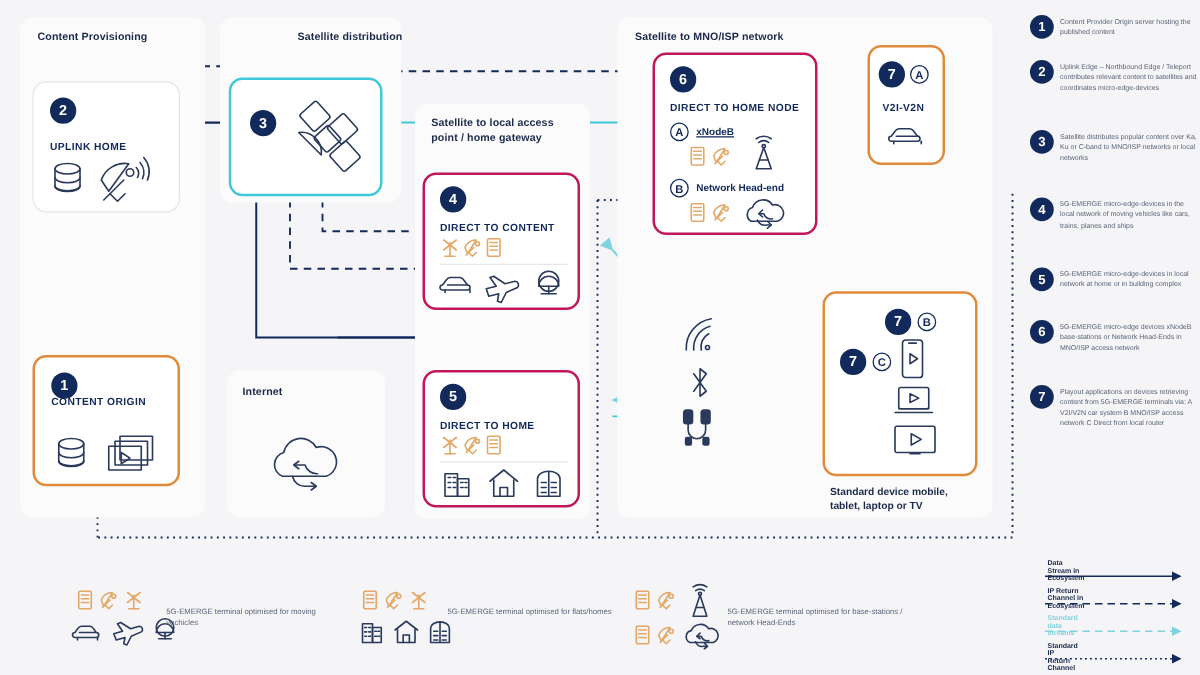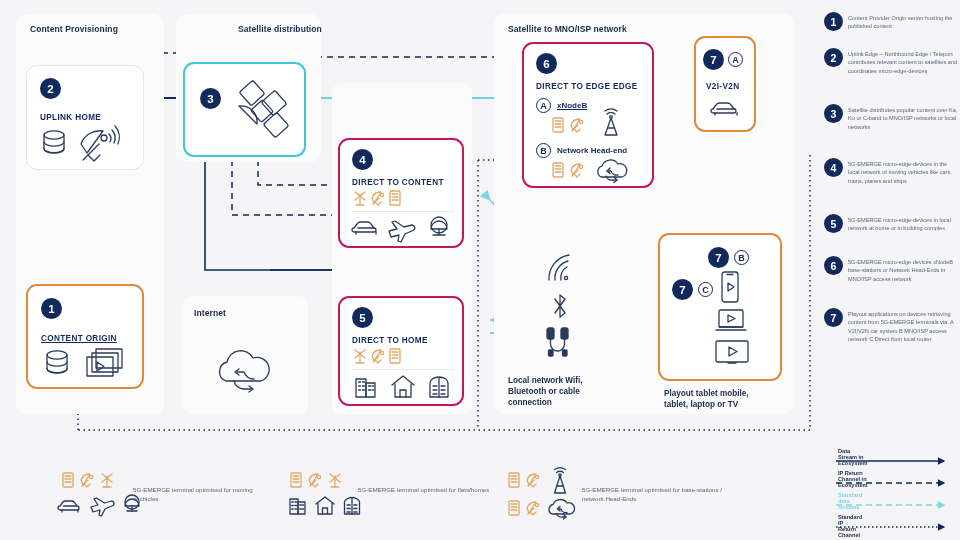--- a/index.html
+++ b/index.html
@@ -129,21 +129,21 @@
           <path d="M4,22 a20,20 0 0 1 22,-13 L10,31 z"></path>
           <path d="M32,12 a7,7 0 0 1 1,8"></path>
           <path d="M35,8 a12,12 0 0 1 2,13"></path>
           <path d="M38,4 a17,17 0 0 1 3,18"></path>
         </svg>
     </div>
   </div>
 
   <div class="card orange" style="left:26px; top:284px; width:118px; height:105px;">
     <div class="badge" style="left:13px; top:12px;">1</div>
-    <div class="card-head" style="left:13px; top:48px;text-decoration:underline;">CONTENT ORIGIN</div>
+    <div class="card-head" style="left:13px; top:31px;">CONTENT ORIGIN</div>
     <div class="ic" style="left:16px; top:63px;">
       <svg width="26" height="30" viewBox="0 0 26 30">
           <ellipse cx="13" cy="6" rx="10" ry="4.2"></ellipse>
           <path d="M3,6 v14 a10,4.2 0 0 0 20,0 V6"></path>
           <path d="M3,13 a10,4.2 0 0 0 20,0"></path>
           <path d="M3,19.5 a10,4.2 0 0 0 20,0"></path>
         </svg>
     </div>
     <div class="ic" style="left:58px; top:62px;">
       <svg width="40" height="32" viewBox="0 0 40 32">
@@ -176,20 +176,22 @@
     <svg width="66" height="52" viewBox="0 0 66 52">
       <path d="M14,36 a10,10 0 0 1 1,-19 a14,14 0 0 1 26,-4 a10,10 0 0 1 8,23 z"></path>
       <path d="M22,36 a10,10 0 0 0 10,8 h8"></path>
         <path d="M37,41 l4,3 l-4,3"></path>
       <path d="M42,34 a10,10 0 0 1 -10,-7 h-8"></path>
         <path d="M27,24 l-4,3 l4,3"></path>
     </svg>
   </div>
 
   <div class="panel" style="left:332px; top:83px; width:140px; height:332px;"></div>
+  <div class="panel-title" style="left:345px; top:93px; width:120px; line-height:1.4; white-space:pre-line;">Satellite to local access
+point / home gateway</div>
 
   <div class="card pink" style="left:338px; top:138px; width:126px; height:110px;">
     <div class="badge" style="left:12px; top:9px;">4</div>
     <div class="card-head" style="left:12px; top:38px;">DIRECT TO CONTENT</div>
     <div class="ic tan" style="left:13px; top:50px;">
       <svg width="14" height="16" viewBox="0 0 14 16">
           <path d="M7,4 v11"></path>
           <path d="M3,15 h8"></path>
           <path d="M2,2 l10,8"></path>
           <path d="M12,2 l-10,8"></path>
@@ -285,21 +287,21 @@
           <path d="M12,4 v19"></path>
         </svg>
     </div>
   </div>
 
   <div class="panel" style="left:494px; top:14px; width:300px; height:400px; background:#fbfbfc;"></div>
   <div class="panel-title" style="left:508px; top:24px;">Satellite to MNO/ISP network</div>
 
   <div class="card pink" style="left:522px; top:42px; width:132px; height:146px;">
     <div class="badge" style="left:12px; top:9px;">6</div>
-    <div class="card-head" style="left:12px; top:38px;">DIRECT TO EDGE EDGE</div>
+    <div class="card-head" style="left:12px; top:38px;">DIRECT TO HOME NODE</div>
 
     <div class="letter" style="left:12px; top:54px;">A</div>
     <div class="sub-label" style="left:33px; top:57px;text-decoration:underline;">xNodeB</div>
     <div class="ic tan" style="left:28px; top:73px;">
       <svg width="12" height="16" viewBox="0 0 12 16">
           <rect x="1" y="1" width="10" height="14" rx="1"></rect>
           <path d="M3,4 h6"></path>
           <path d="M3,7 h6"></path>
           <path d="M3,10 h6"></path>
         </svg>
@@ -381,23 +383,20 @@
   </div>
   <div class="ic" style="left:544px; top:327px;">
     <svg width="28" height="30" viewBox="0 0 28 30">
       <rect x="3" y="1" width="7" height="11" rx="2" fill="#2a3a5c"></rect>
         <path d="M6.5,12 v5 a7,7 0 0 0 7,7 a7,7 0 0 0 7,-7 v-5"></path>
       <rect x="17" y="1" width="7" height="11" rx="2" fill="#2a3a5c"></rect>
       <rect x="4.5" y="23" width="4.5" height="6" rx="1" fill="#2a3a5c"></rect>
       <rect x="18.5" y="23" width="4.5" height="6" rx="1" fill="#2a3a5c"></rect>
     </svg>
   </div>
-  <div class="caption" style="left:508px; top:375px; width:108px; white-space:pre-line;">Local network Wifi,
-Bluetooth or cable
-connection</div>
 
   <div class="card orange" style="left:658px; top:233px; width:124px; height:148px;">
     <div class="badge" style="left:48px; top:12px;">7</div>
     <div class="letter" style="left:74px; top:15px;">B</div>
     <div class="badge" style="left:12px; top:44px;">7</div>
     <div class="letter" style="left:38px; top:47px;">C</div>
     <div class="ic" style="left:60px; top:36px;">
       <svg width="20" height="32" viewBox="0 0 20 32">
           <rect x="2" y="1" width="16" height="30" rx="2.5"></rect>
           <path d="M7,3.5 h6"></path>
@@ -413,21 +412,21 @@
         </svg>
     </div>
     <div class="ic" style="left:55px; top:105px;">
       <svg width="34" height="26" viewBox="0 0 34 26">
           <rect x="1" y="1" width="32" height="21" rx="1.5"></rect>
           <path d="M13,23 h8"></path>
           <path d="M14,7 L22,11.5 L14,16 z"></path>
         </svg>
     </div>
   </div>
-  <div class="caption" style="left:664px; top:388px; width:120px; white-space:pre-line;">Playout tablet mobile,
+  <div class="caption" style="left:664px; top:388px; width:120px; white-space:pre-line;">Standard device mobile,
 tablet, laptop or TV</div>
 
   <div class="lg-item">
     <div class="lg-badge" style="left:824px; top:12px;">1</div>
     <div class="lg-text" style="left:848px; top:14px;">Content Provider Origin server hosting the published content</div>
   </div>
   <div class="lg-item">
     <div class="lg-badge" style="left:824px; top:48px;">2</div>
     <div class="lg-text" style="left:848px; top:50px;">Uplink Edge – Northbound Edge / Teleport contributes relevant content to satellites and coordinates micro-edge-devices</div>
   </div>

